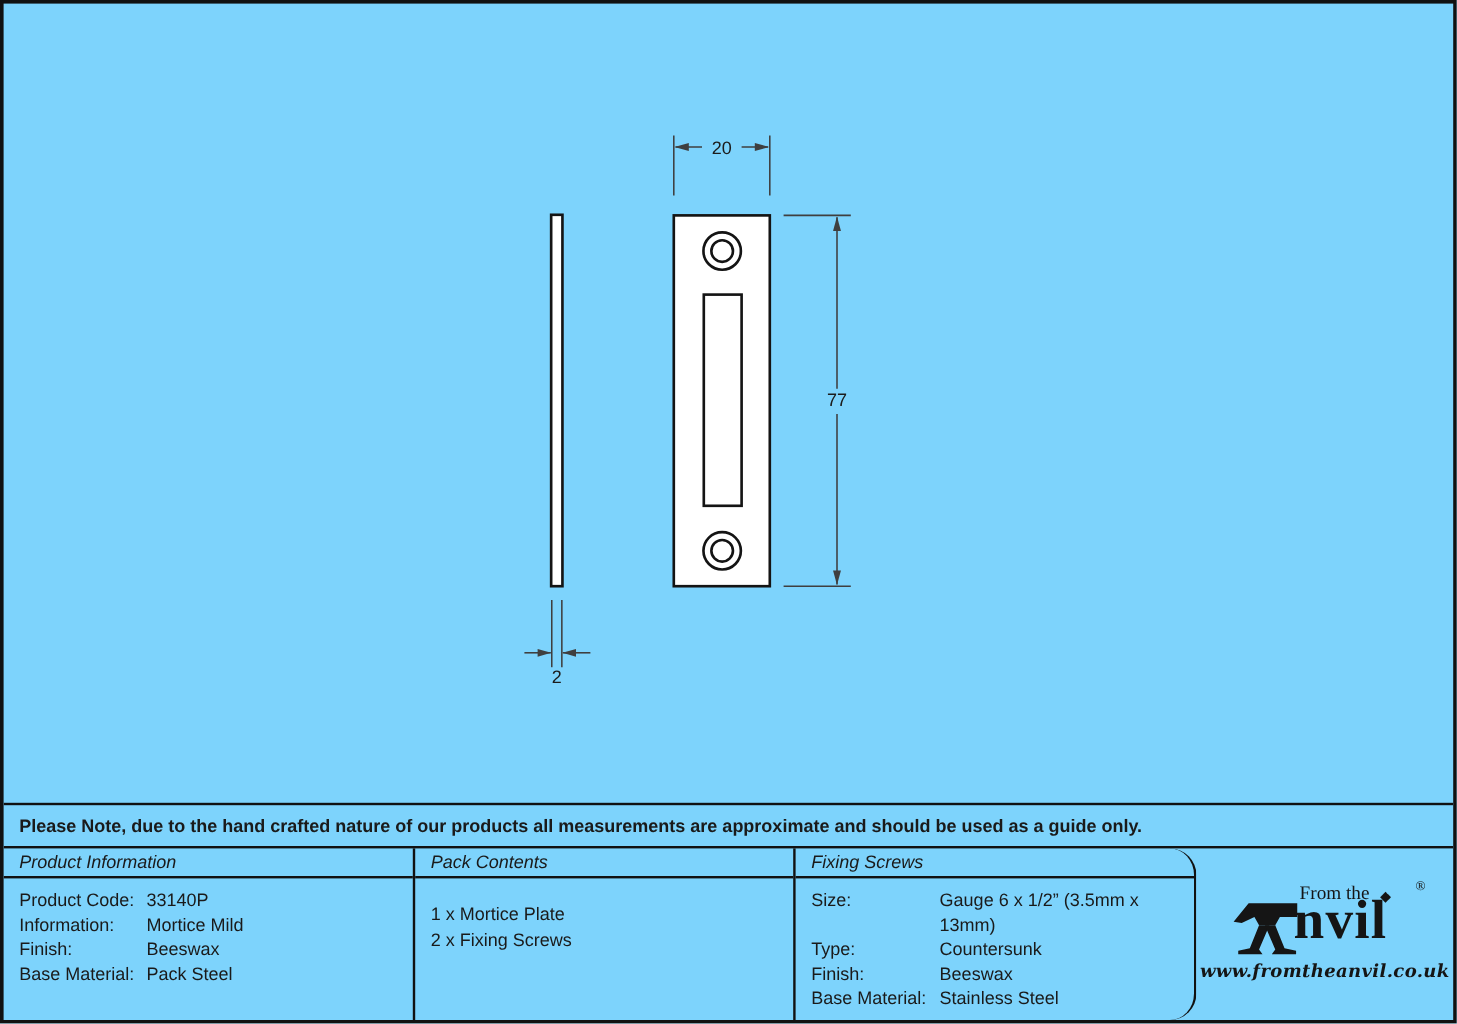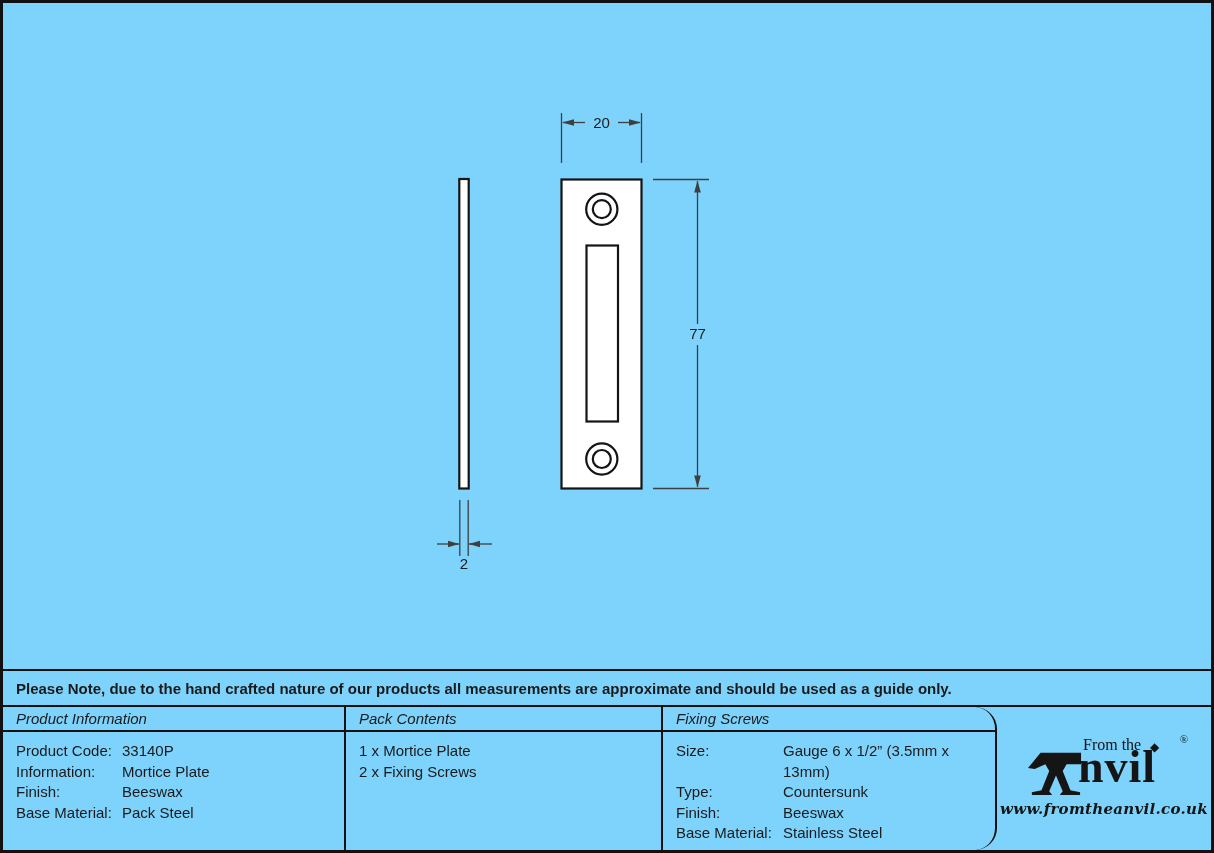--- a/index.html
+++ b/index.html
@@ -24,21 +24,21 @@
   .note-row {
     height: 38px; flex: 0 0 38px;
     border-top: 2px solid #111; border-bottom: 2px solid #111;
     display: flex; align-items: center;
     padding-left: 13px;
     font-weight: bold;
   }
   .grid { flex: 1; display: flex; }
   .col { display: flex; flex-direction: column; }
   .col-1 { width: 343px; border-right: 2px solid #111; }
-  .col-2 { width: 317px; border-right: 2px solid #111; }
+  .col-2 { width: 317px; border-right: 2px solid #111; gap: 12px; }
   .col-3 { width: 334px; border-right: 2px solid #111; border-radius: 22px; }
   .col-4 { flex: 1; display: flex; align-items: center; justify-content: center; }
   .cell-header {
     flex: 0 0 25px; height: 25px;
     border-bottom: 2px solid #111;
     display: flex; align-items: center;
     padding-left: 13px;
     font-style: italic;
   }
   .cell-body { flex: 1; padding: 9px 10px 0 13px; }
@@ -138,21 +138,21 @@
         <div class="cell-header">
           <span>Product Information</span>
         </div>
         <div class="cell-body">
           <div class="kv-row">
             <span class="kv-label">Product Code:</span>
             <span class="kv-value">33140P</span>
           </div>
           <div class="kv-row">
             <span class="kv-label">Information:</span>
-            <span class="kv-value">Mortice Plate</span>
+            <span class="kv-value">Mortice Mild</span>
           </div>
           <div class="kv-row">
             <span class="kv-label">Finish:</span>
             <span class="kv-value">Beeswax</span>
           </div>
           <div class="kv-row">
             <span class="kv-label">Base Material:</span>
             <span class="kv-value">Pack Steel</span>
           </div>
         </div>

